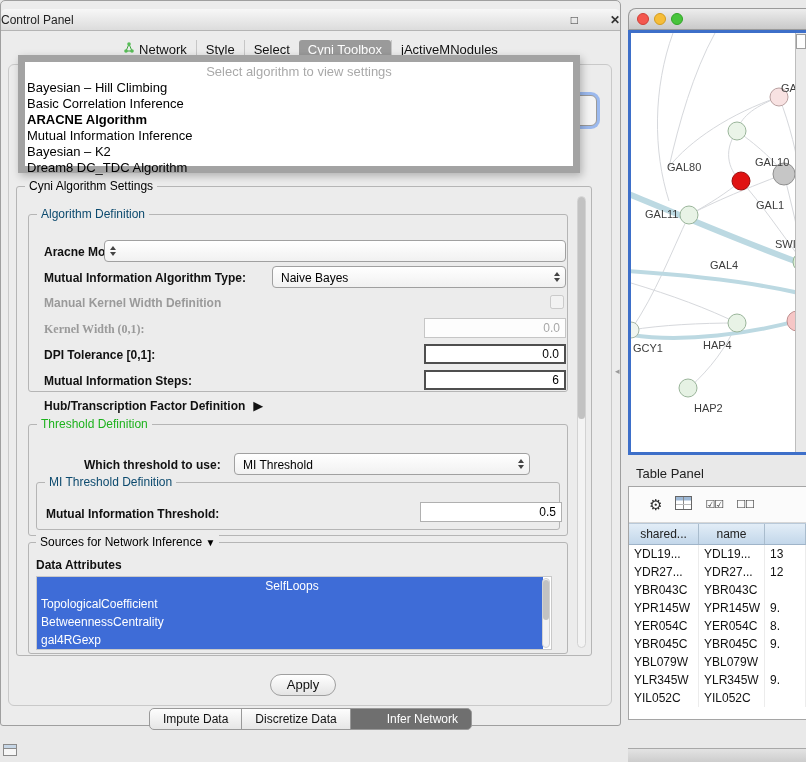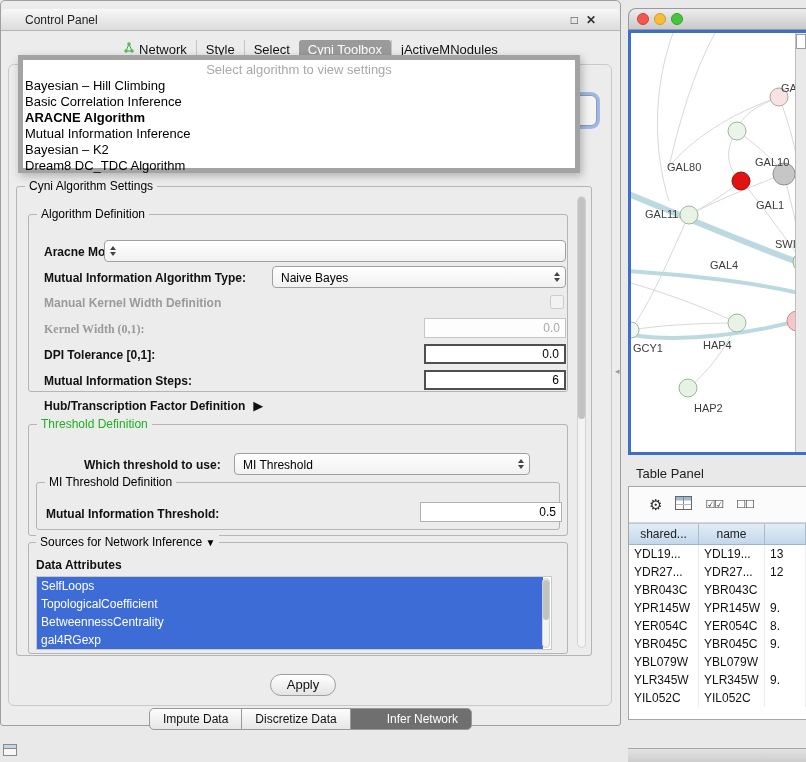--- a/index.html
+++ b/index.html
@@ -2,44 +2,44 @@
 <html><head>
 <meta charset="utf-8">
 <style>
   * { margin:0; padding:0; box-sizing:border-box; }
   body { width:806px; height:762px; font-family:"Liberation Sans", sans-serif; background:#e9e9e9; }
   .page { position:relative; width:806px; height:762px; overflow:hidden; background:#e9e9e9; }
   .abs { position:absolute; }
 
   
   .cp-window { left:0; top:8; width:621px; height:726px; background:#ececec; border:1px solid #9f9f9f; border-radius:5px 5px 3px 3px; }
-  .cp-titlebar { left:1px; top:9px; width:619px; height:22px; background:linear-gradient(#f7f7f7,#dcdcdc); border-bottom:1px solid #b4b4b4; border-radius:5px 5px 0 0; display:flex; align-items:center; padding:0 24px; font-size:12px; color:#222; }
+  .cp-titlebar { left:1px; top:9px; width:619px; height:22px; background:linear-gradient(#f7f7f7,#dcdcdc); border-bottom:1px solid #b4b4b4; border-radius:5px 5px 0 0; display:flex; align-items:center; padding:0 0; font-size:12px; color:#222;gap:24px; }
   .cp-title { flex:1; }
   .tb-icon { font-size:12px; color:#333; margin-left:8px; cursor:default; }
   .tb-close { font-weight:bold; }
 
   .cp-tabs { left:0; top:37px; width:621px; height:22px; display:flex; justify-content:center; align-items:flex-end; font-size:13px; color:#111; }
   .cp-tab { padding:2px 9px; display:flex; align-items:center; gap:4px; border-left:1px solid #c6c6c6; }
   .cp-tab:first-child { border-left:none; }
   .cp-tab.active { background:#9a9a9a; color:#fff; border-radius:3px; border-left:none; }
 
   .cp-inner { left:8px; top:64px; width:604px; height:642px; border:1px solid #c9c9c9; border-radius:6px; background:#ececec; }
 
   .focus-btn { left:563px; top:95px; width:34px; height:31px; background:#f4f4f4; border:1px solid #9a9a9a; border-radius:6px; box-shadow:0 0 0 3px rgba(90,143,240,.55); z-index:5; }
 
   
-  .algo-popup { left:18px; top:55px; width:562px; height:118px; background:#fff; border:5px solid #a3a3a3; box-shadow:2px 3px 8px rgba(0,0,0,.25); z-index:10; padding-top:1px; }
+  .algo-popup { left:18px; top:55px; width:562px; height:118px; background:#fff; border:7px solid #a3a3a3; box-shadow:2px 3px 8px rgba(0,0,0,.25); z-index:10; padding-top:1px; }
   .algo-placeholder { text-align:center; color:#a9a9a9; font-size:13px; height:17px; line-height:17px; }
   .algo-item { font-size:13px; height:16px; line-height:16px; padding-left:2px; color:#000; white-space:nowrap; }
   .algo-item.selected { font-weight:bold; }
 
   
   .groupbox { border:1px solid #b5b5b5; border-radius:3px; }
   .group-title { position:absolute; top:-8px; left:8px; background:#ececec; padding:0 4px; font-size:12px; white-space:nowrap; }
-  .t-blue { color:#000000; }
+  .t-blue { color:#0c4a6e; }
   .t-green { color:#1db21d; }
 
   .lbl { font-size:12px; font-weight:bold; color:#111; white-space:nowrap; }
   .lbl.disabled { color:#9a9a9a; }
 
   .combo { display:flex; align-items:stretch; background:linear-gradient(#ffffff,#f1f1f1); border:1px solid #a0a0a0; border-radius:4px; height:22px; overflow:hidden; }
   .combo-value { flex:1; font-size:12px; padding:4px 0 0 8px; color:#000; white-space:nowrap; }
   .combo-arrows { width:16px; display:flex; flex-direction:column; align-items:center; justify-content:center; gap:2px; }
   .arr-up { width:0; height:0; border-left:3.5px solid transparent; border-right:3.5px solid transparent; border-bottom:4px solid #444; }
   .arr-dn { width:0; height:0; border-left:3.5px solid transparent; border-right:3.5px solid transparent; border-top:4px solid #444; }
@@ -206,21 +206,21 @@
   <div class="abs groupbox" style="left:36px; top:482px; width:524px; height:48px;">
     <span class="group-title t-blue">MI Threshold Definition</span>
   </div>
   <span class="abs lbl" style="left:46px; top:507px;">Mutual Information Threshold:</span>
   <div class="abs" style="left:420px; top:502px; width:142px;"><input class="field" value="0.5" style=""></div>
 
   <div class="abs groupbox" style="left:28px; top:542px; width:540px; height:112px; overflow:hidden;"></div>
   <span class="group-title abs" style="left:36px; top:535px; background:#ececec; padding:0 4px; font-size:12px;"><span>Sources for Network Inference</span> <span class="icon" style="font-size:10px;">▼</span></span>
   <span class="abs lbl" style="left:36px; top:558px;">Data Attributes</span>
   <div class="abs attr-list" style="left:36px; top:576px; width:516px; height:74px;">
-    <div class="attr-item" style="width:506px;">SelfLoops</div>
+    <div class="attr-item" style="width:506px;text-align:center;">SelfLoops</div>
     <div class="attr-item" style="width:506px;">TopologicalCoefficient</div>
     <div class="attr-item" style="width:506px;">BetweennessCentrality</div>
     <div class="attr-item" style="width:506px;">gal4RGexp</div>
   </div>
   <div class="abs scroll-track" style="left:542px; top:578px; width:8px; height:70px;">
     <div class="scroll-thumb" style="top:1px; height:40px;"></div>
   </div>
 
   <div class="abs apply-btn" style="left:270px; top:674px;">Apply</div>
 

